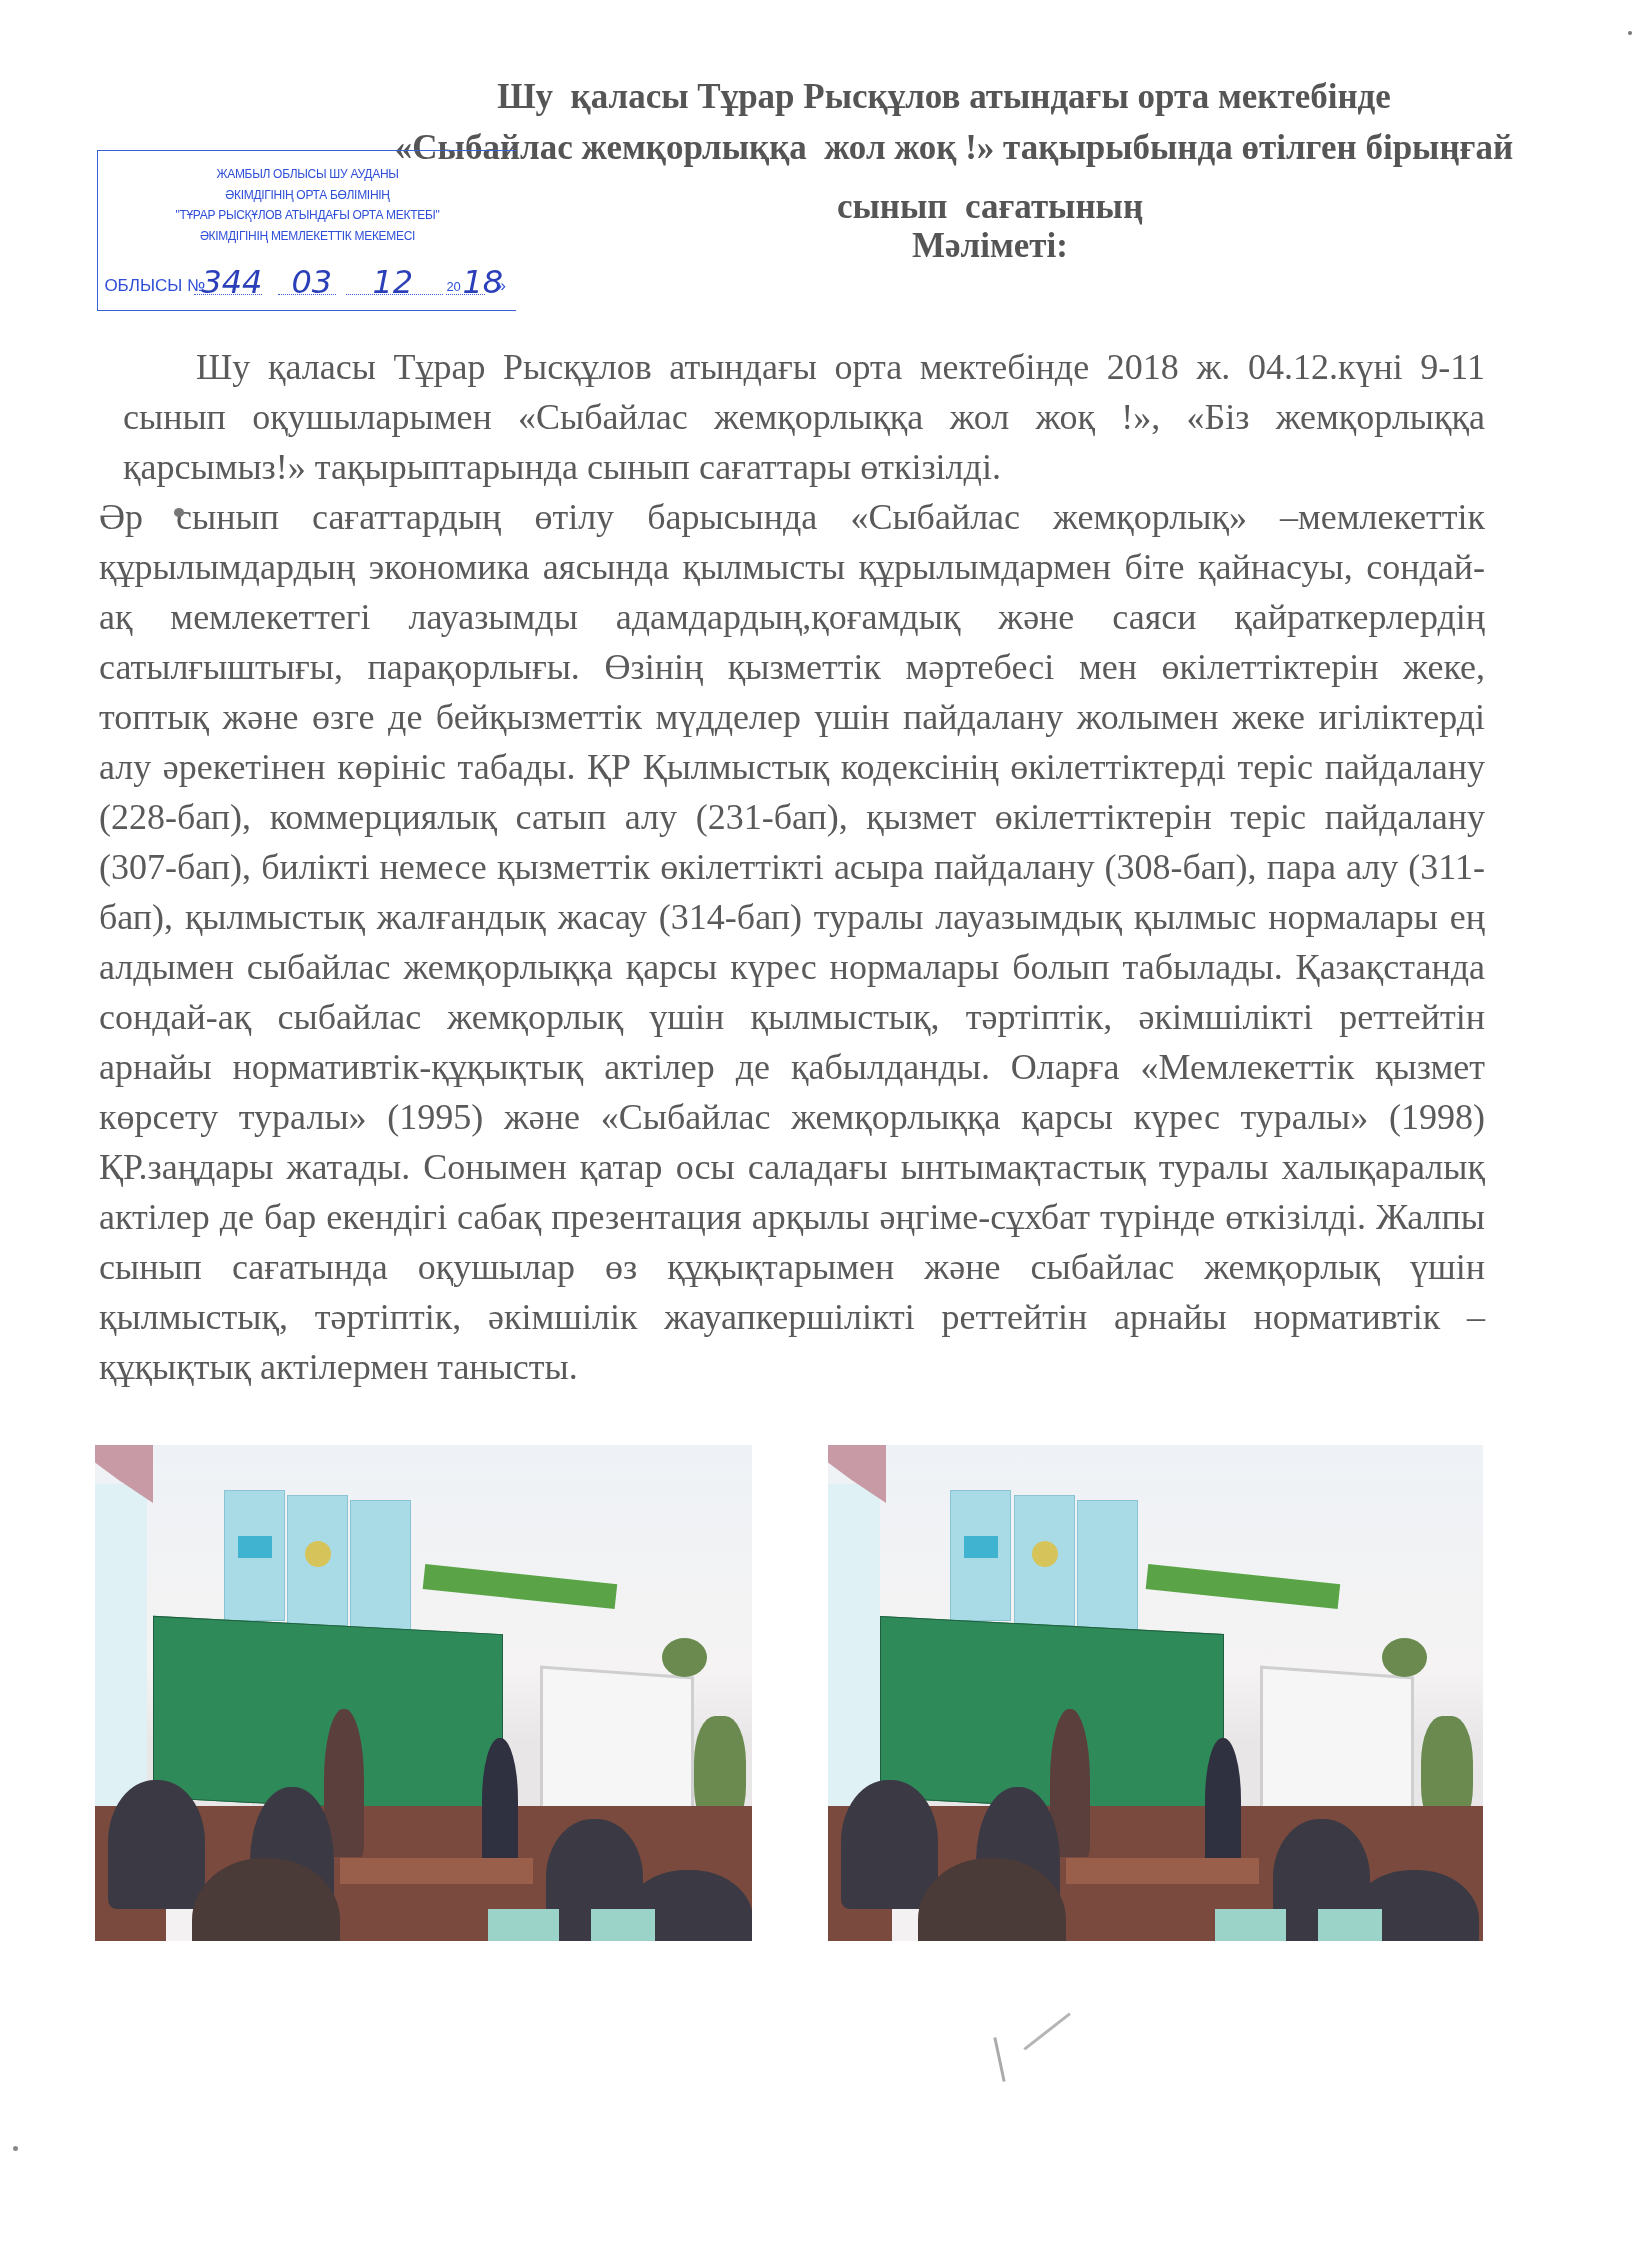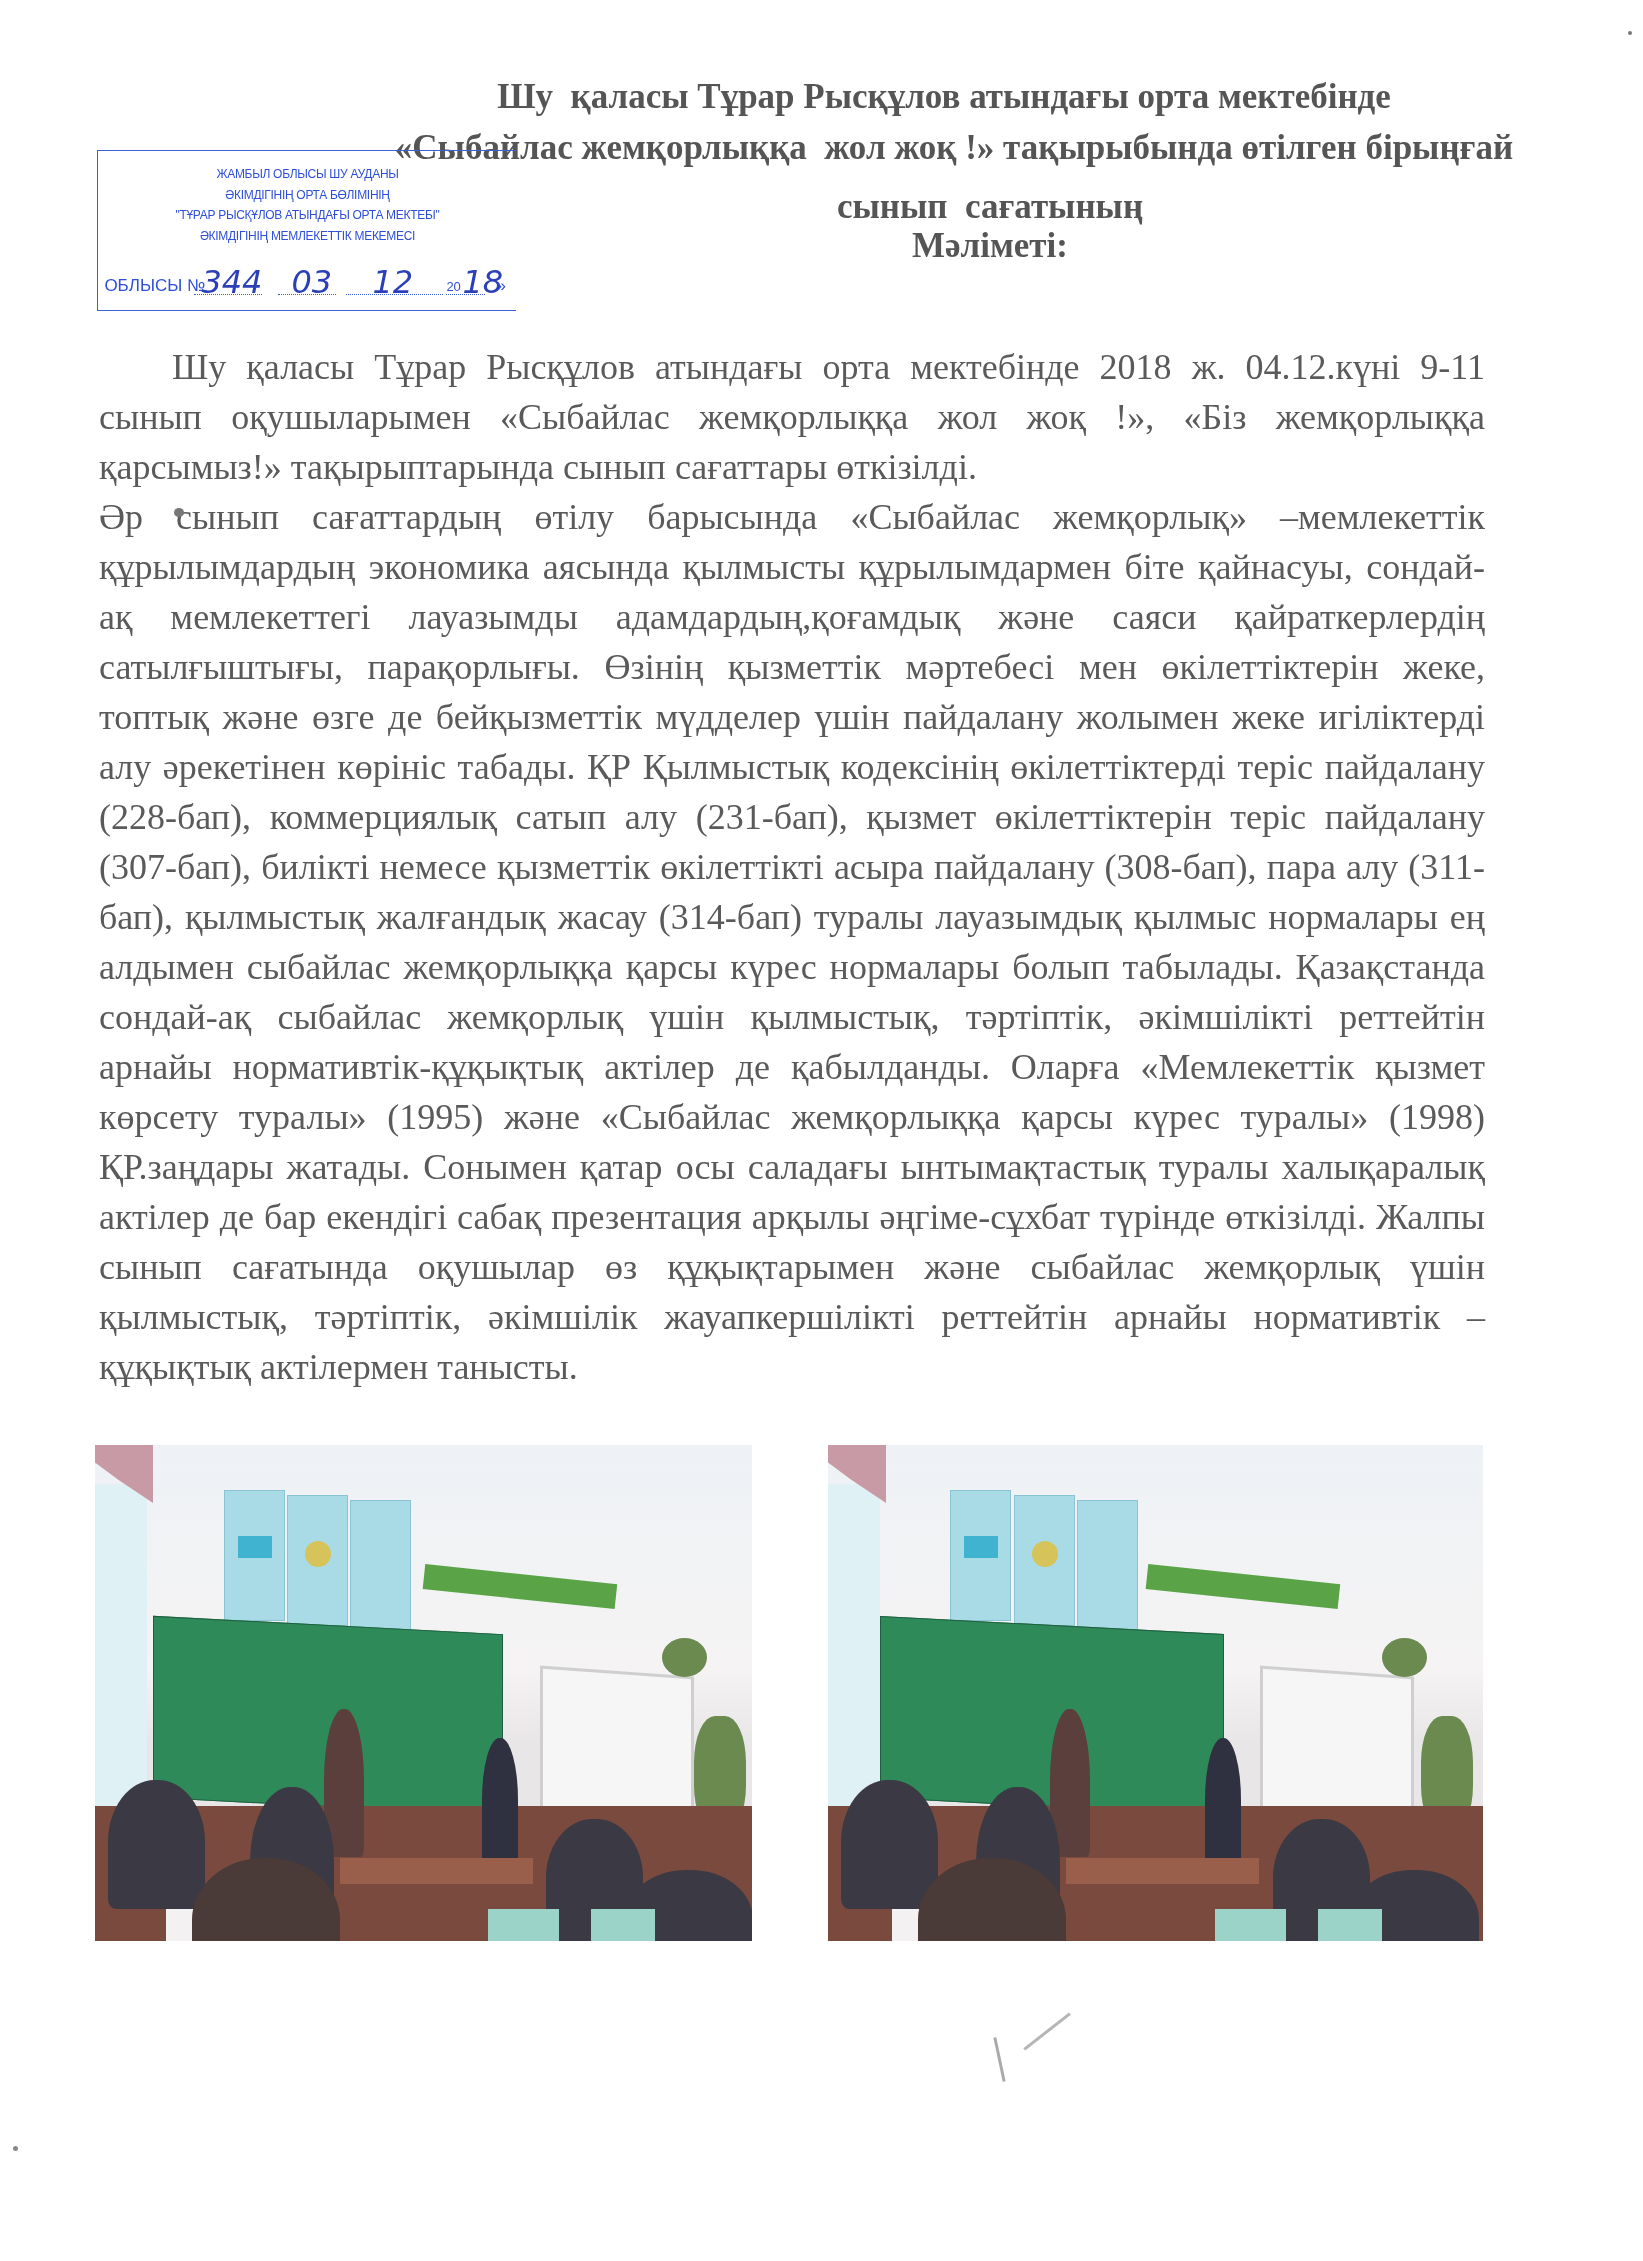--- a/index.html
+++ b/index.html
@@ -39,21 +39,21 @@
     .stamp .outgoing .lbl { position: absolute; left: 0; top: 9px; }
     .hw { position: absolute; font-family: "DejaVu Sans", sans-serif; font-style: italic;
           font-size: 32px; color: #2b3fb8; top: -3.9px; }
     .uline { position: absolute; top: 27px; height: 0; border-top: 1.3px dotted #3b5fd4; }
 
     .body-text {
       position: absolute; left: 99px; top: 342px; width: 1386px;
       font-size: 36px; line-height: 50px; text-align: justify; color: #5a5a5a;
     }
     .body-text p { margin: 0; }
-    .body-text p.indent { text-indent: 73px; }
+    .body-text p.indent { text-indent: 73px; margin-left: 24px; }
 
     .photo {
       position: absolute; top: 1445px; height: 496px; overflow: hidden;
       background: #e9eef2;
     }
     #photo1 { left: 95px; width: 657px; }
     #photo2 { left: 828px; width: 655px; }
     .photo .ph { position: absolute; }
     .wall { left: 0; top: 0; width: 100%; height: 100%; background: linear-gradient(180deg,#eef2f6 0%,#f5f3f3 45%,#e8e6e6 60%); }
     .curtain { left: 0; top: 0; width: 58px; height: 58px; background: #c79aa6; clip-path: polygon(0 0,100% 0,100% 100%,40% 60%,0 30%); }

